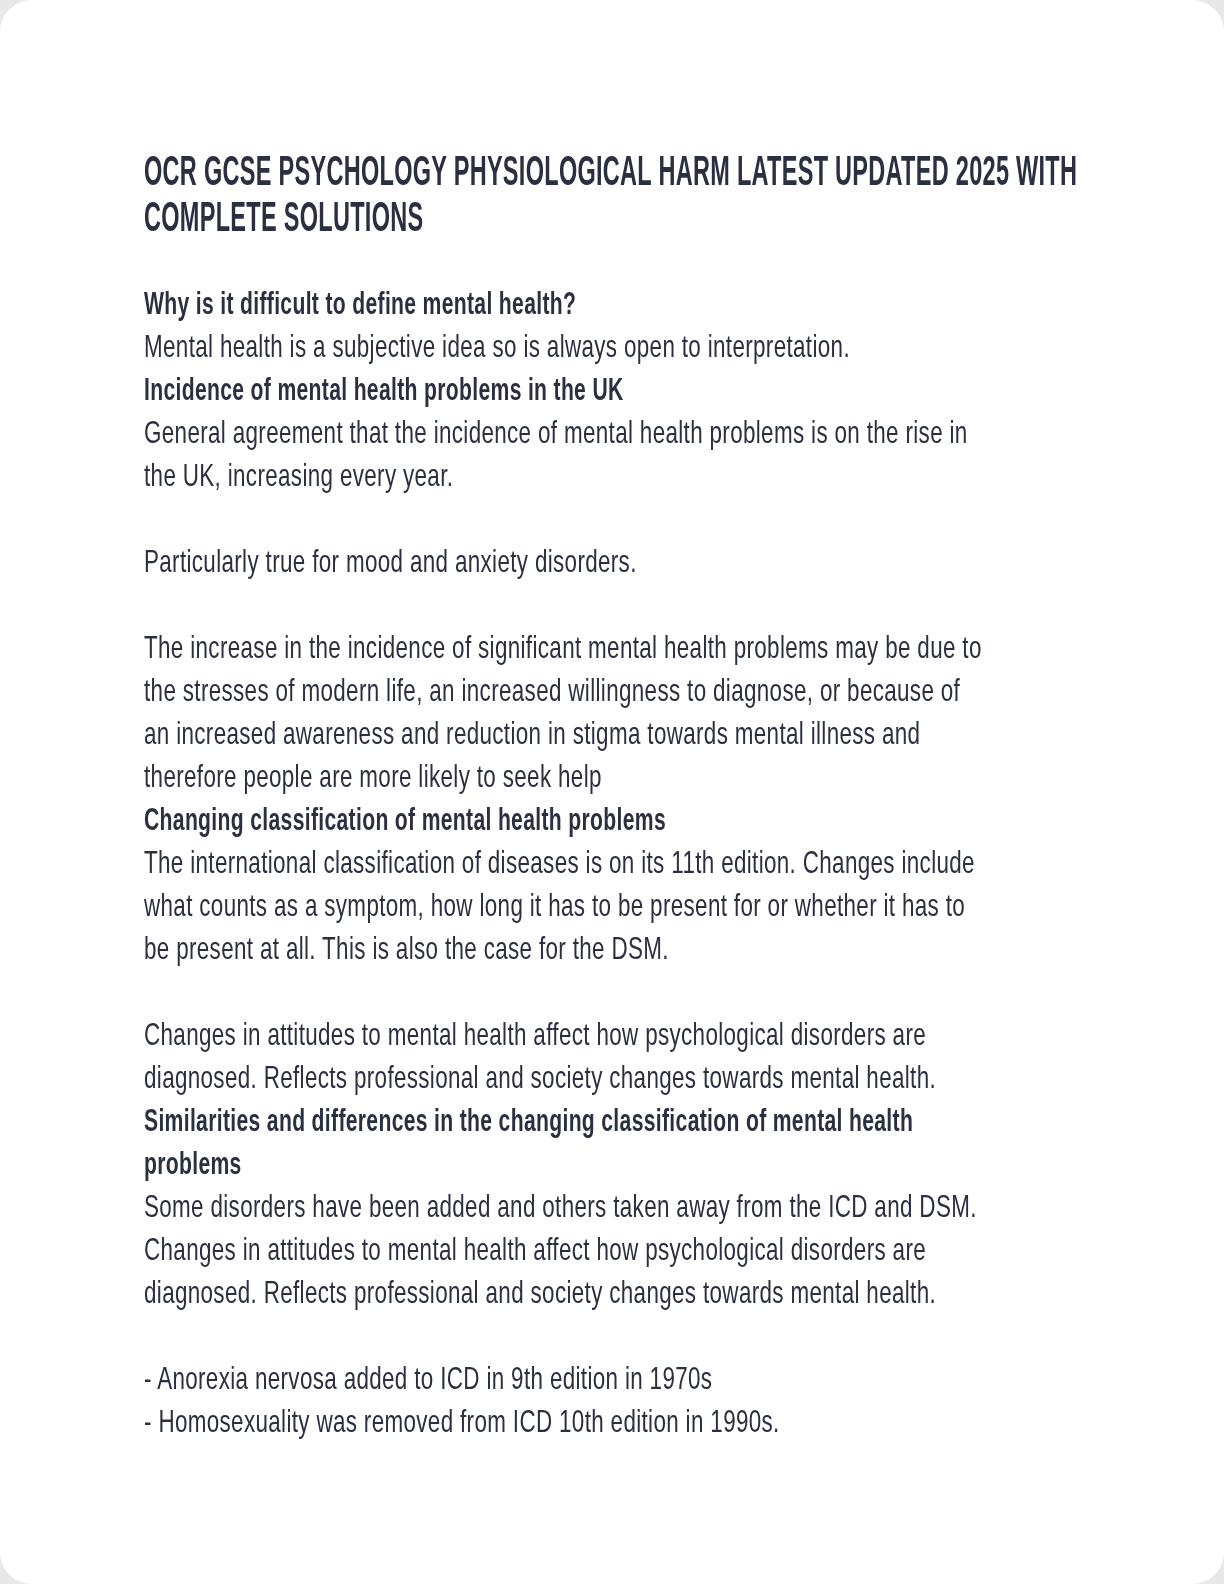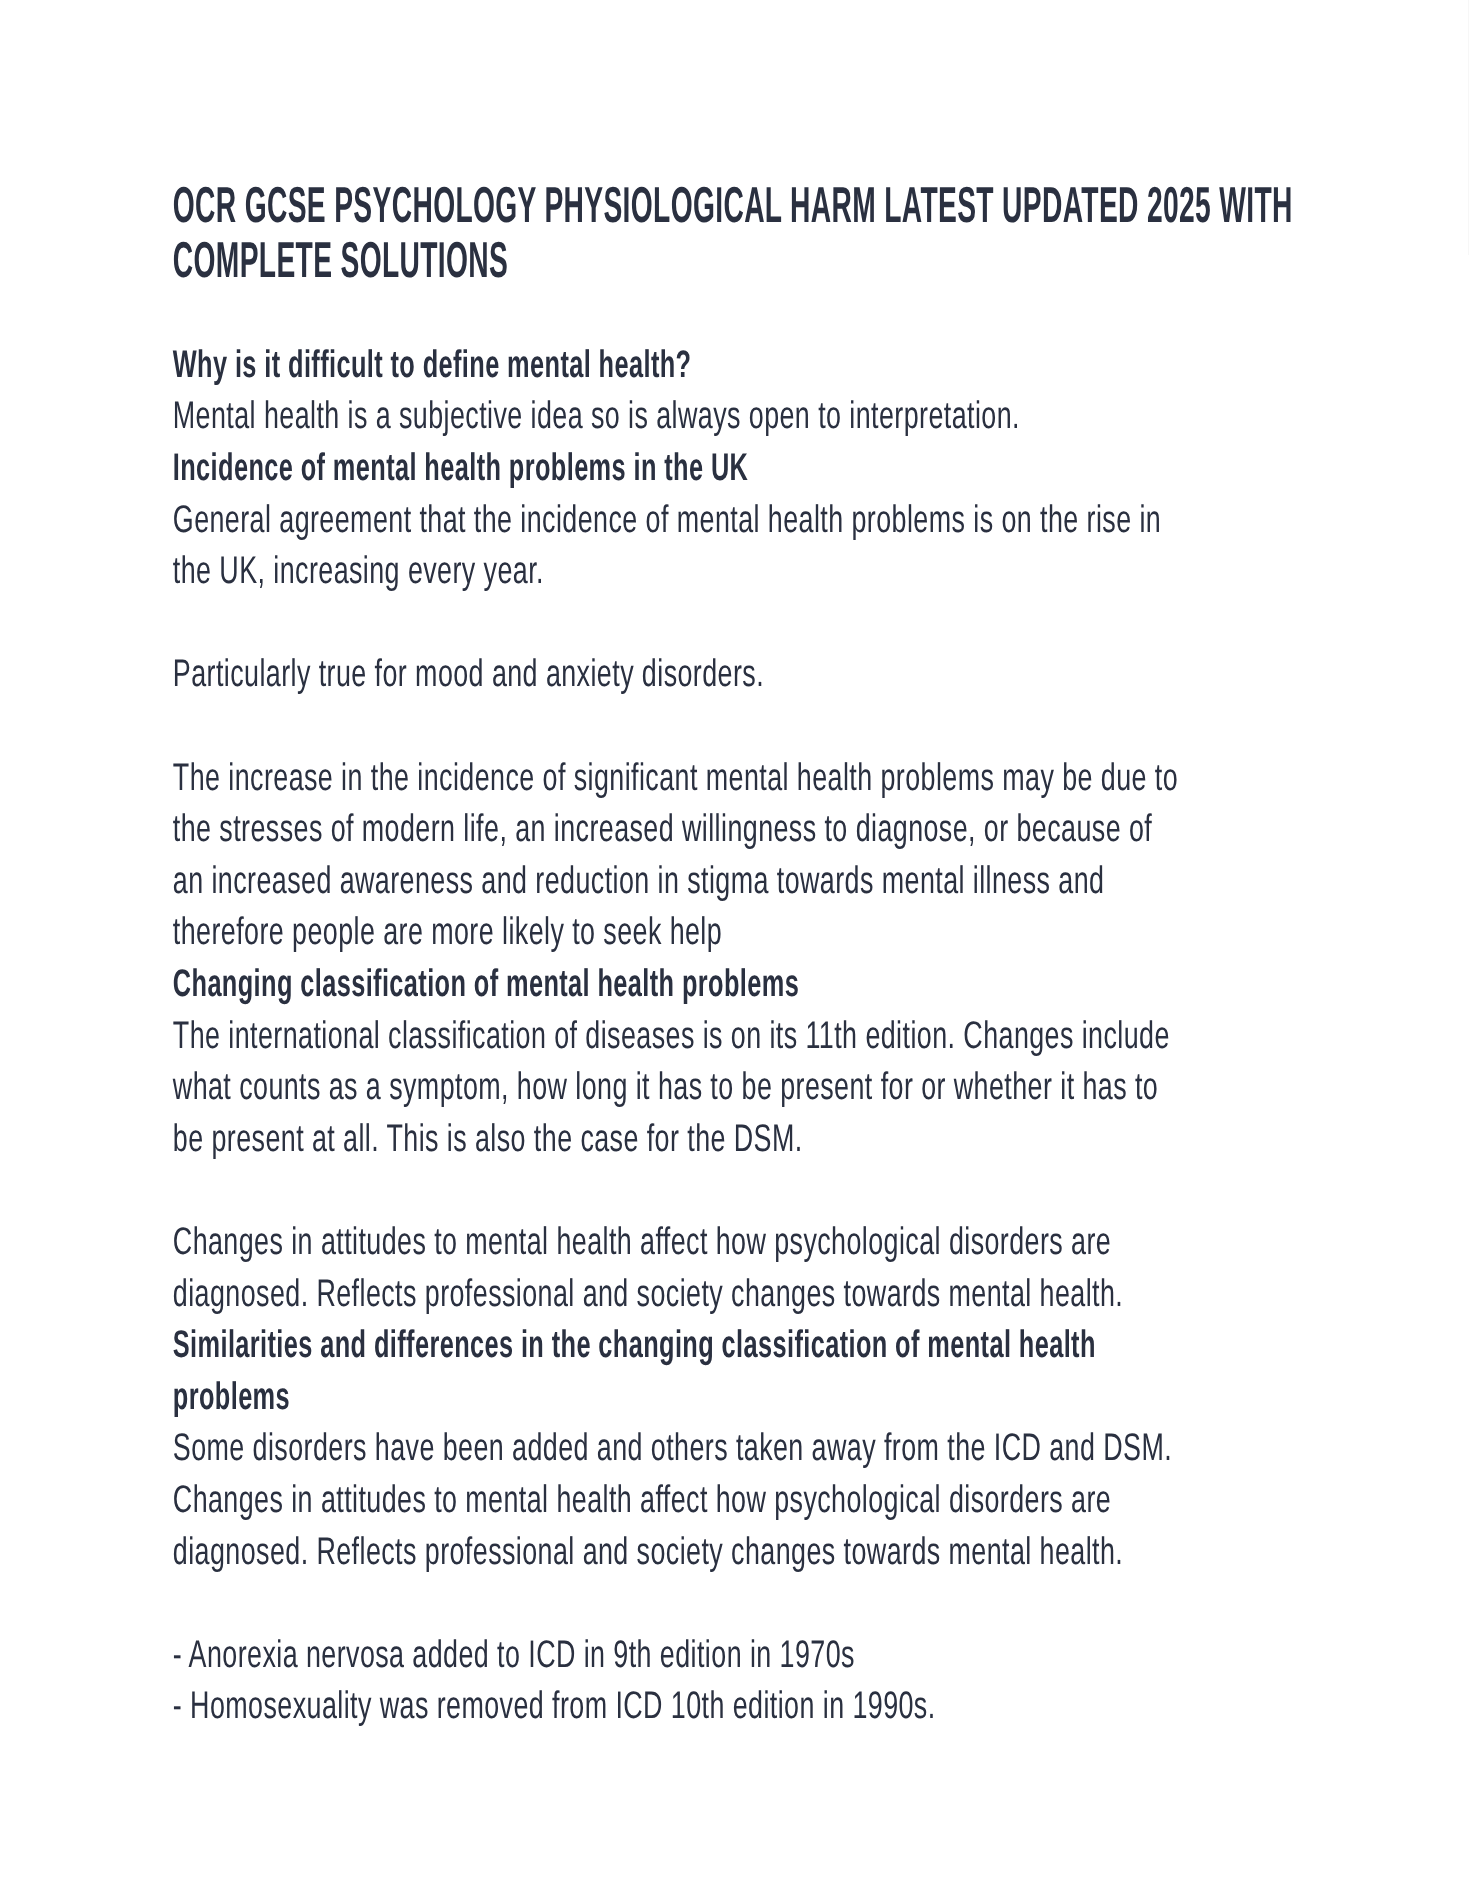--- a/index.html
+++ b/index.html
@@ -8,20 +8,21 @@
     background: #e8e8e8;
   }
   .page {
     position: relative;
     width: 1224px;
     height: 1584px;
     background: #ffffff;
     margin: 0 auto;
     overflow: hidden;
     font-family: "Liberation Sans", sans-serif;
+    border-radius: 32px;
   }
   .content {
     position: absolute;
     left: 144px;
     top: 148px;
     width: 940px;
   }
   .line {
     height: 43px;
     line-height: 43px;

